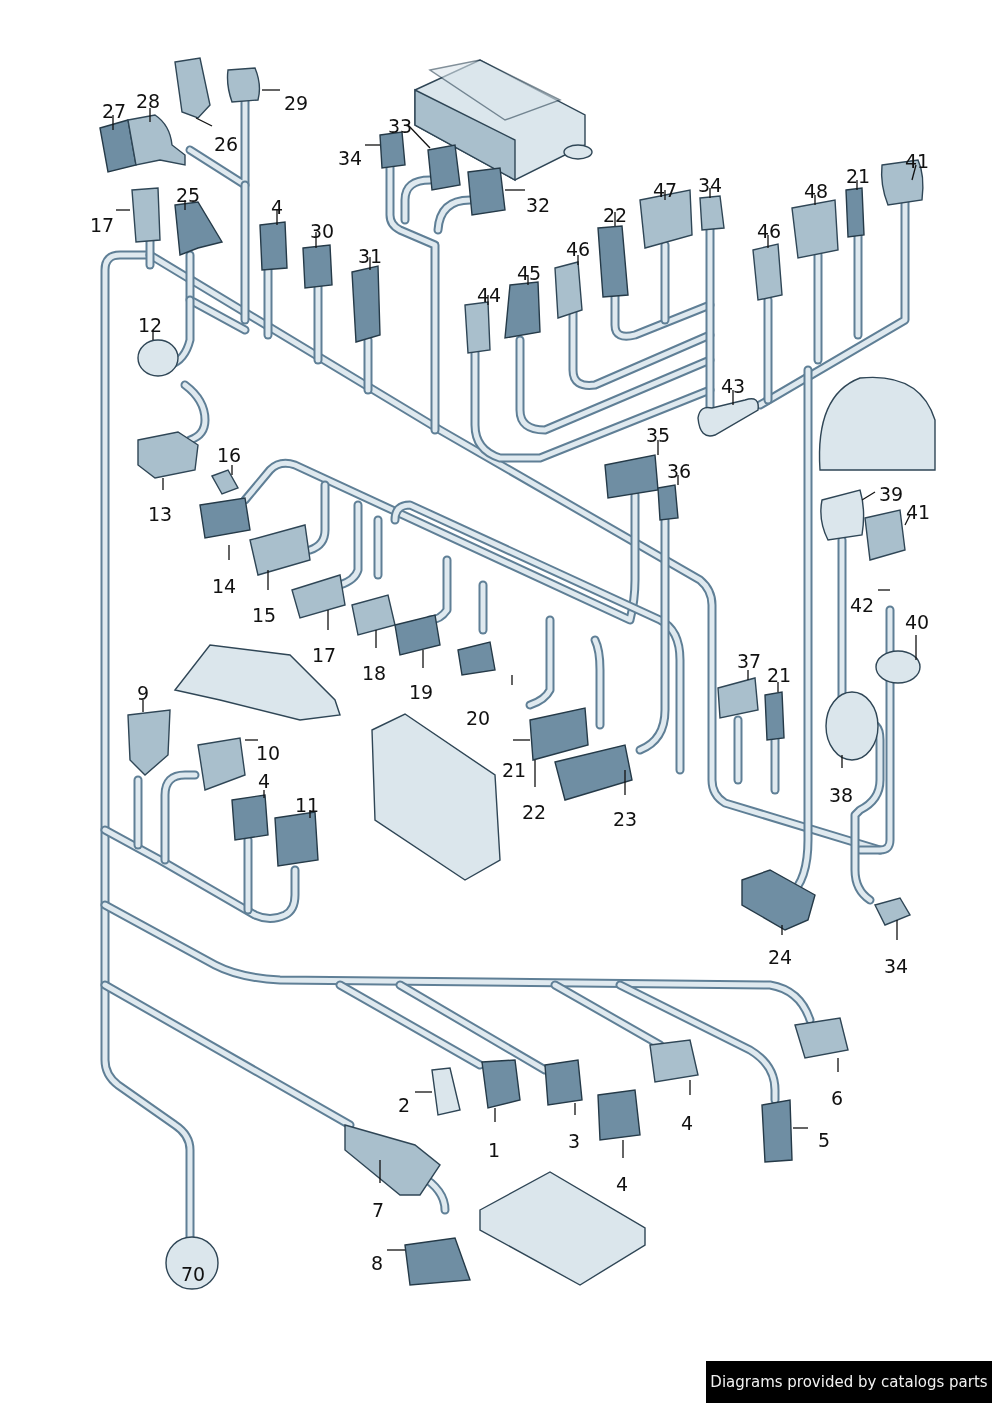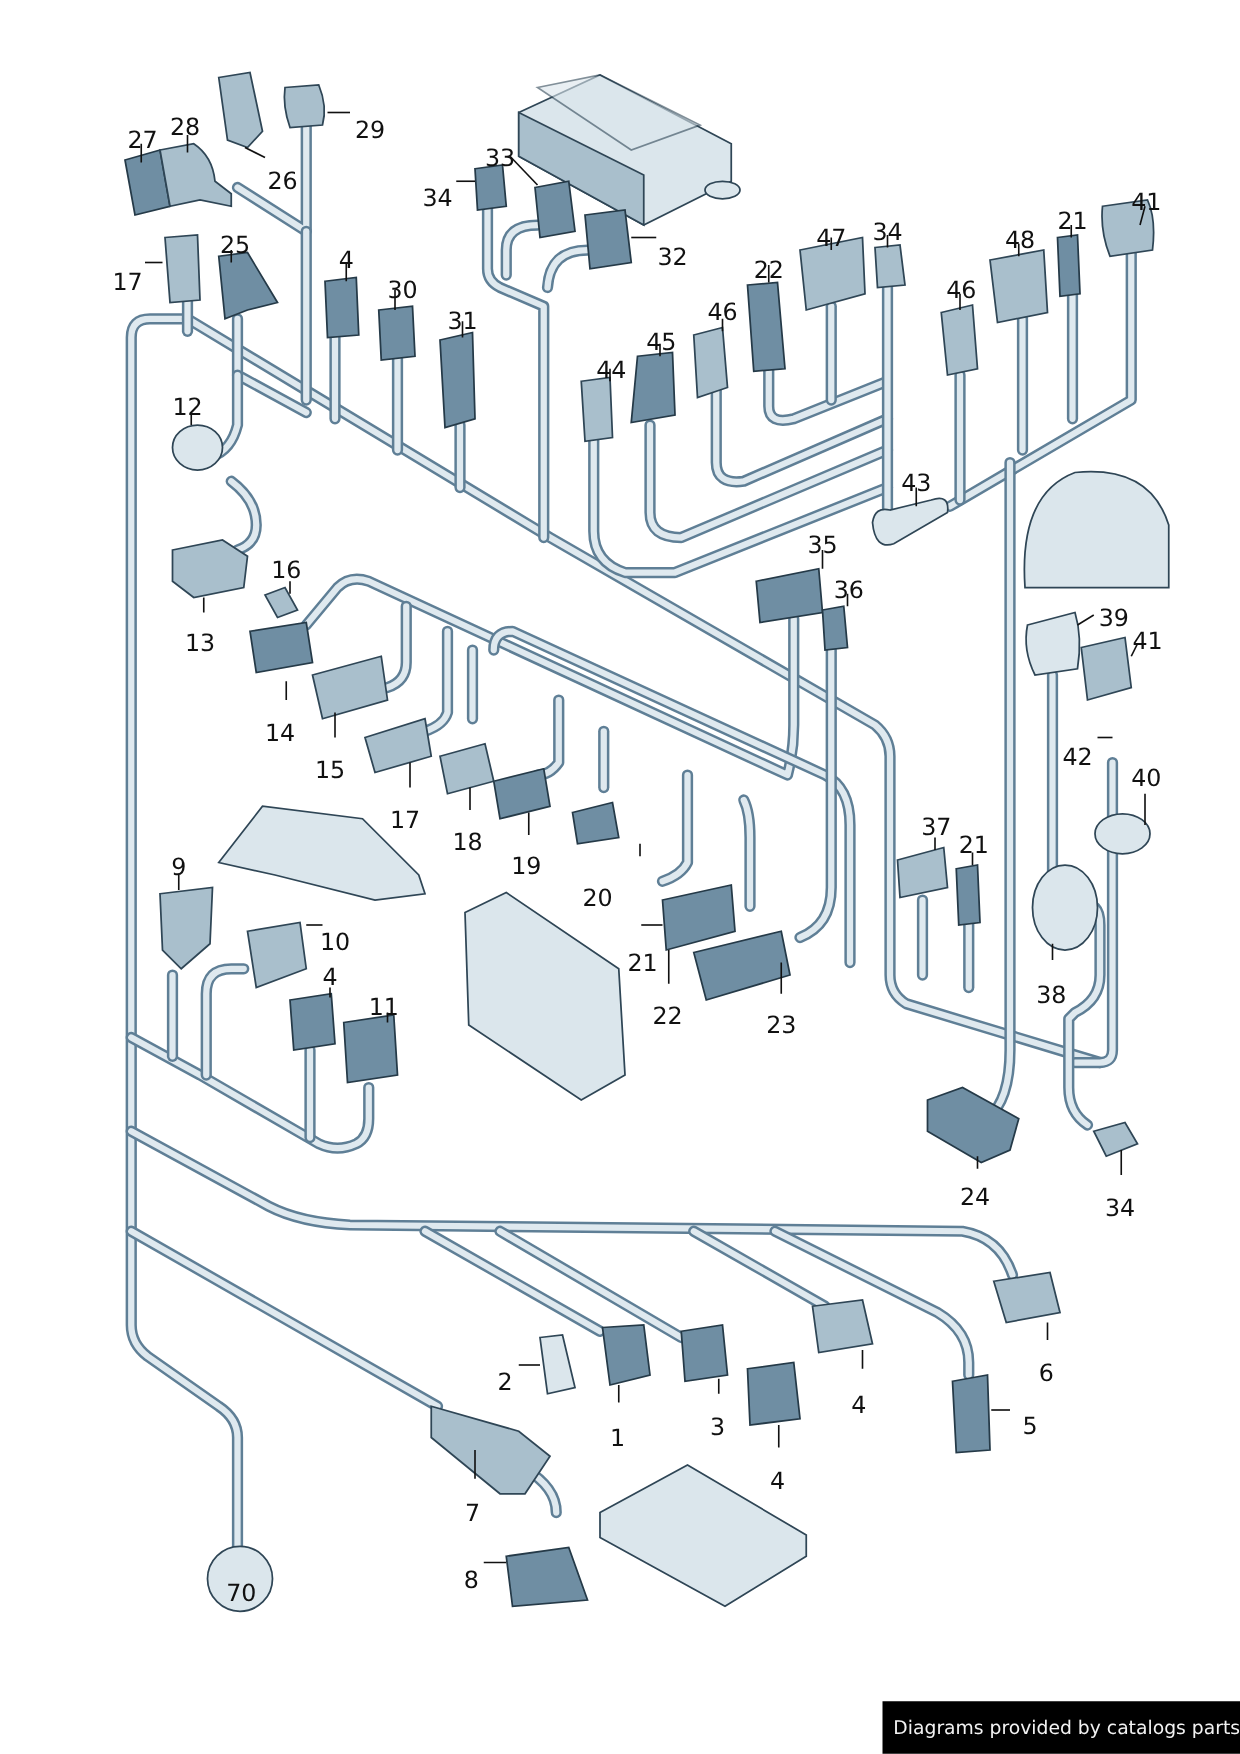--- a/index.html
+++ b/index.html
@@ -8,21 +8,21 @@
   #diagram { position: absolute; left: 0; top: 0; width: 992px; height: 1403px; }
   .wire { fill: none; stroke: #5f7f96; stroke-width: 9; stroke-linecap: round; stroke-linejoin: round; }
   .wire-in { fill: none; stroke: #dfe9ef; stroke-width: 5; stroke-linecap: round; stroke-linejoin: round; }
   .part-light { fill: #dbe6ec; stroke: #2f4656; stroke-width: 1.4; }
   .part-mid { fill: #a9bfcc; stroke: #2f4656; stroke-width: 1.4; }
   .part-dark { fill: #6f8ea3; stroke: #253a48; stroke-width: 1.4; }
   .leader { stroke: #111; stroke-width: 1.3; fill: none; }
   .callout { font-family: "DejaVu Sans", sans-serif; font-size: 19px; fill: #111; }
   .footer { position: absolute; right: 0; bottom: 0; width: 286px; height: 42px;
             background: #000; color: #f2f2f2; font-family: "DejaVu Sans", sans-serif;
-            font-size: 15px; line-height: 42px; text-align: right; }
+            font-size: 15px; line-height: 42px; text-align: center; }
 </style>
 </head>
 <body>
 
 <svg id="diagram" viewBox="0 0 992 1403" xmlns="http://www.w3.org/2000/svg">
 
   <g>
     <path class="wire" d="M190,1250 L190,1150 Q190,1135 175,1125 L118,1085 Q105,1075 105,1060 L105,270 Q105,255 120,255 L150,255"></path>
     <path class="wire-in" d="M190,1250 L190,1150 Q190,1135 175,1125 L118,1085 Q105,1075 105,1060 L105,270 Q105,255 120,255 L150,255"></path>
 

